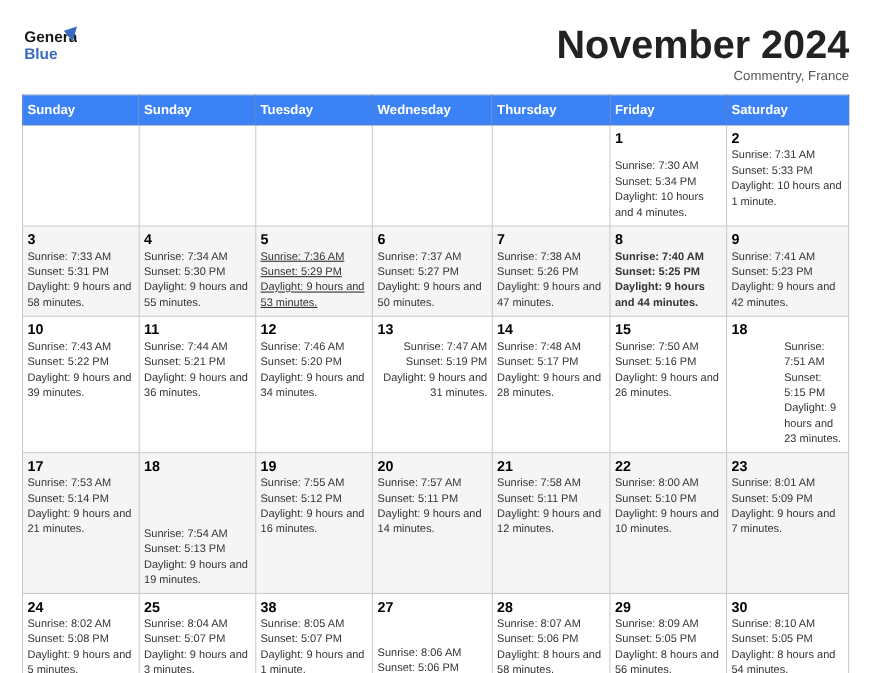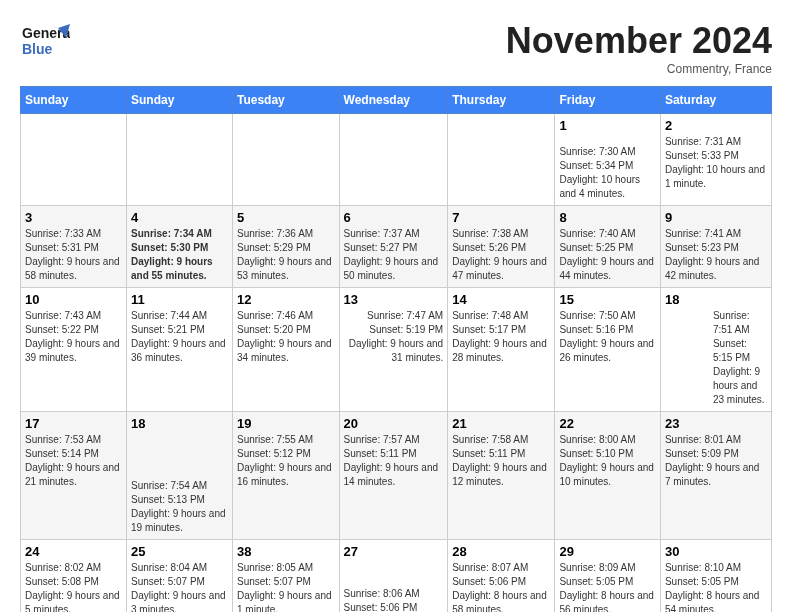--- a/index.html
+++ b/index.html
@@ -134,45 +134,45 @@
       </tr>
       <tr>
         <td>
           <div class="day-number">3</div>
           <div class="day-info" style="white-space: pre-line;">Sunrise: 7:33 AM
 Sunset: 5:31 PM
 Daylight: 9 hours and 58 minutes.</div>
         </td>
         <td>
           <div class="day-number">4</div>
-          <div class="day-info" style="white-space: pre-line; font-weight: bold;">Sunrise: 7:34 AM
+          <div class="day-info" style="white-space: pre-line;">Sunrise: 7:34 AM
 Sunset: 5:30 PM
 Daylight: 9 hours and 55 minutes.</div>
         </td>
         <td>
           <div class="day-number">5</div>
-          <div class="day-info" style="white-space: pre-line;">Sunrise: 7:36 AM
+          <div class="day-info" style="white-space: pre-line; text-decoration: underline;">Sunrise: 7:36 AM
 Sunset: 5:29 PM
 Daylight: 9 hours and 53 minutes.</div>
         </td>
         <td>
           <div class="day-number">6</div>
           <div class="day-info" style="white-space: pre-line;">Sunrise: 7:37 AM
 Sunset: 5:27 PM
 Daylight: 9 hours and 50 minutes.</div>
         </td>
         <td>
           <div class="day-number">7</div>
           <div class="day-info" style="white-space: pre-line;">Sunrise: 7:38 AM
 Sunset: 5:26 PM
 Daylight: 9 hours and 47 minutes.</div>
         </td>
         <td>
           <div class="day-number">8</div>
-          <div class="day-info" style="white-space: pre-line;">Sunrise: 7:40 AM
+          <div class="day-info" style="white-space: pre-line; font-weight: bold;">Sunrise: 7:40 AM
 Sunset: 5:25 PM
 Daylight: 9 hours and 44 minutes.</div>
         </td>
         <td>
           <div class="day-number">9</div>
           <div class="day-info" style="white-space: pre-line;">Sunrise: 7:41 AM
 Sunset: 5:23 PM
 Daylight: 9 hours and 42 minutes.</div>
         </td>
       </tr>

